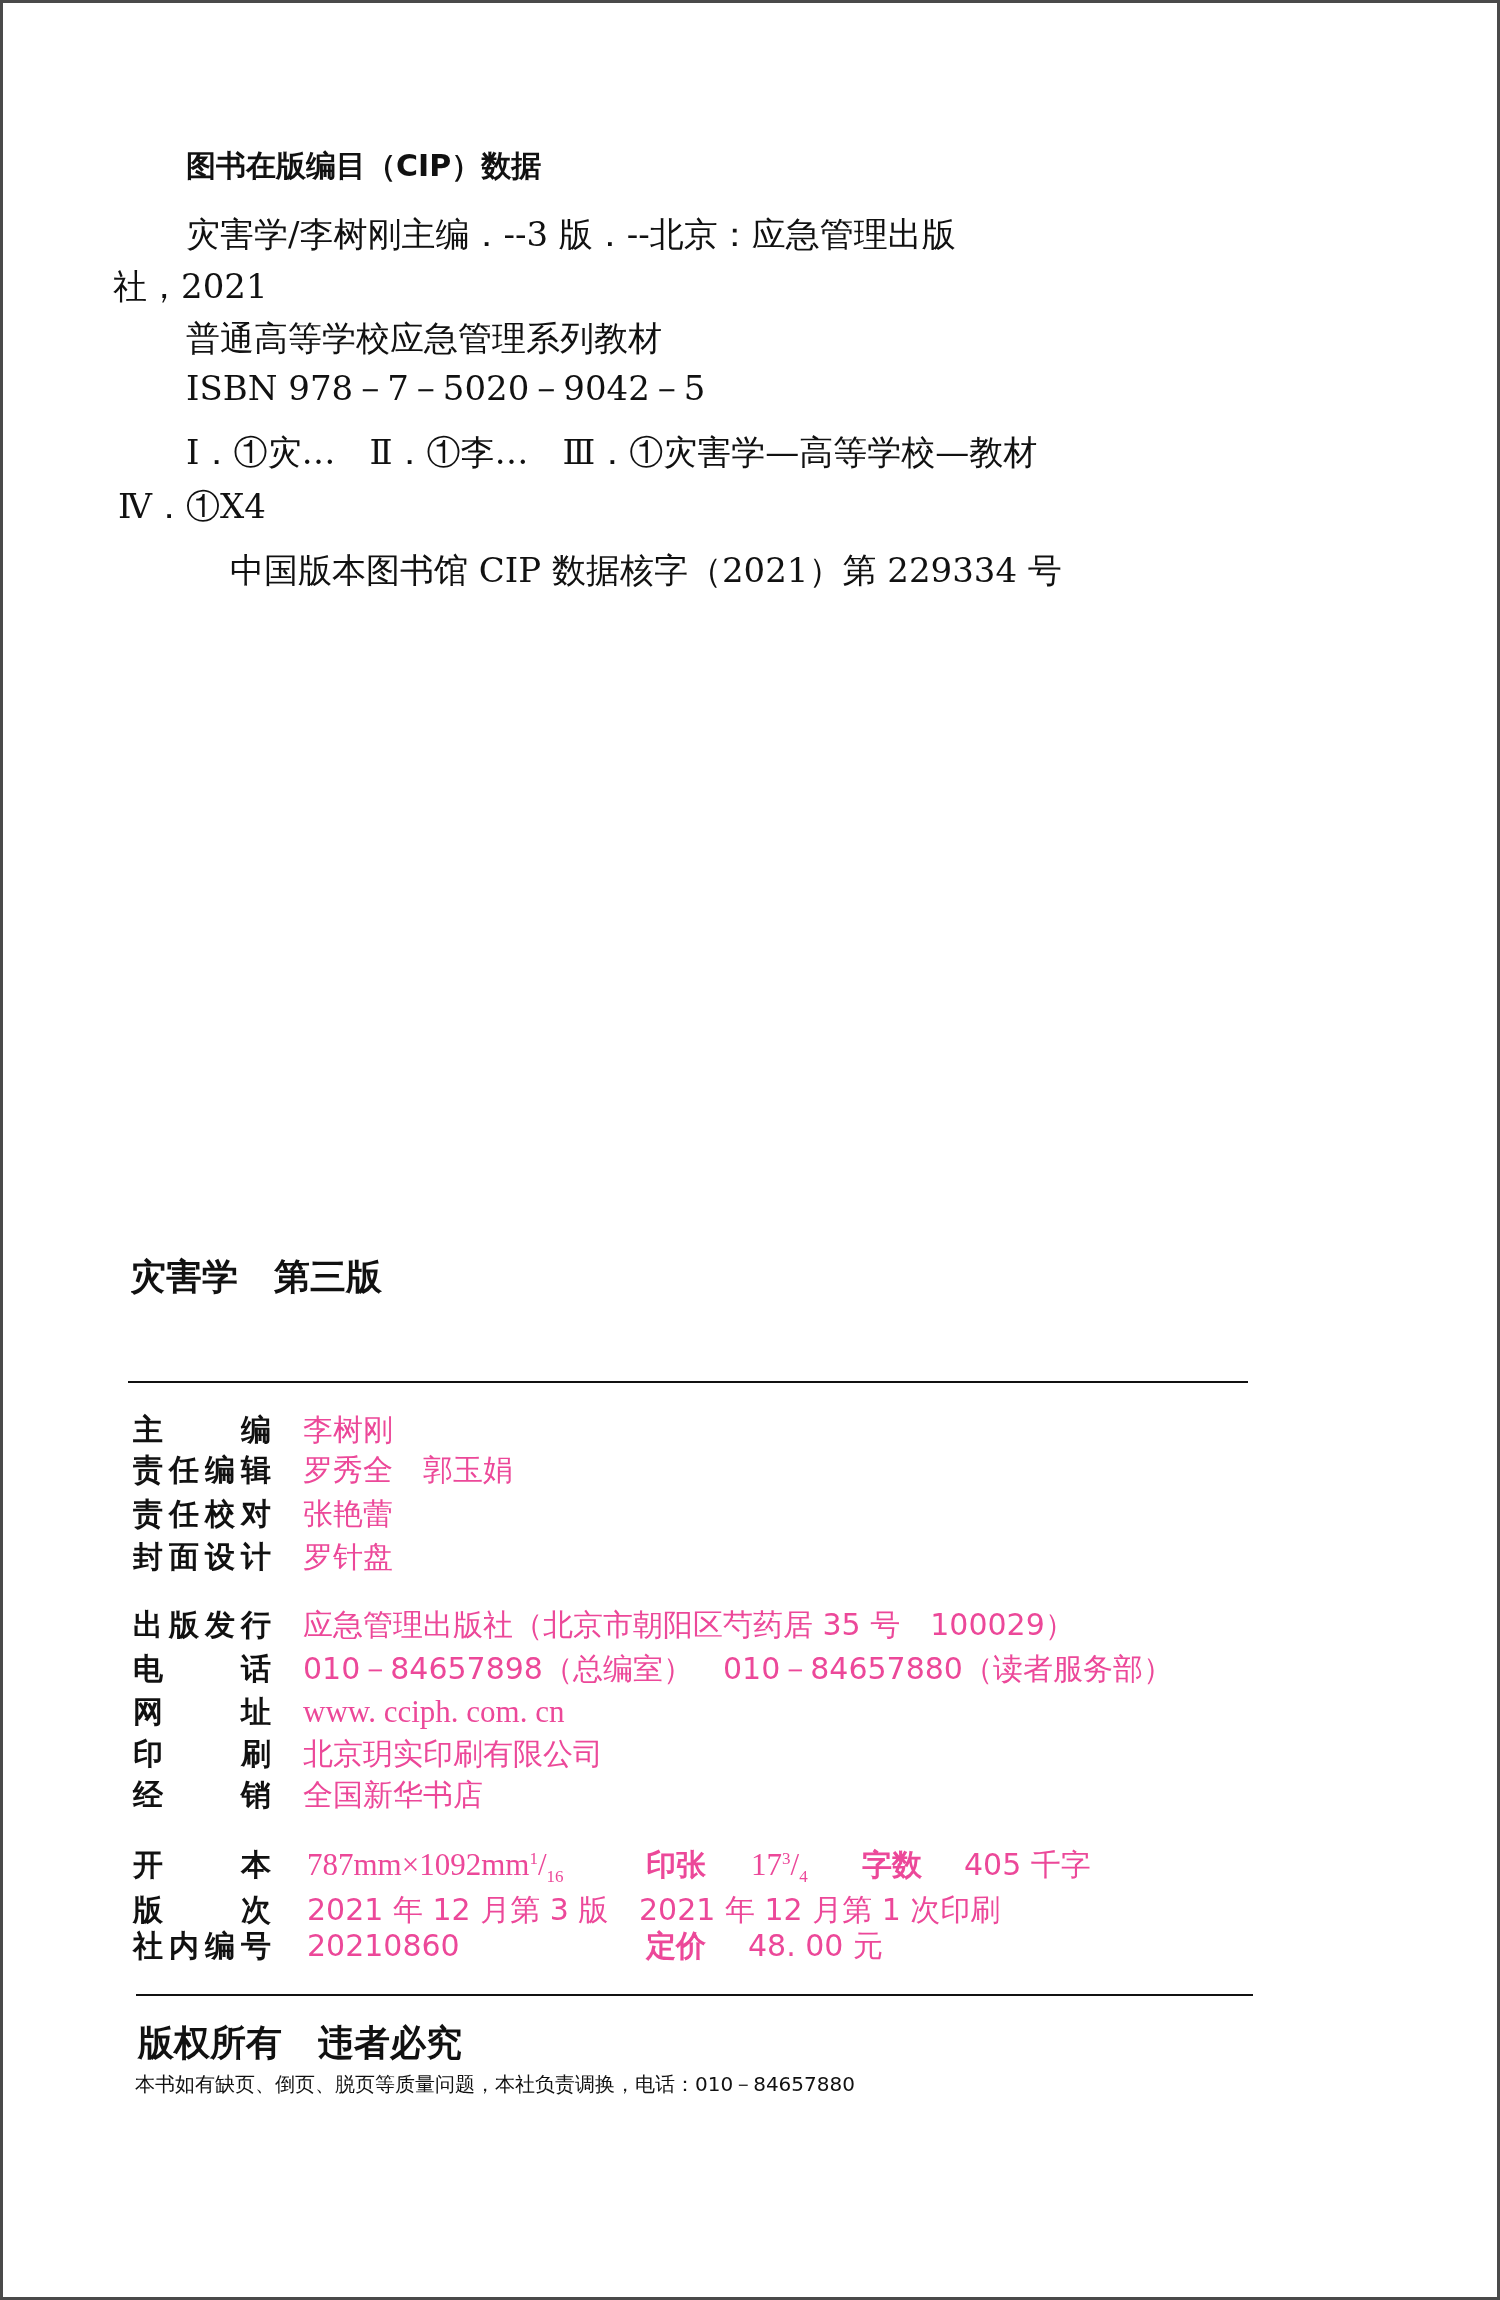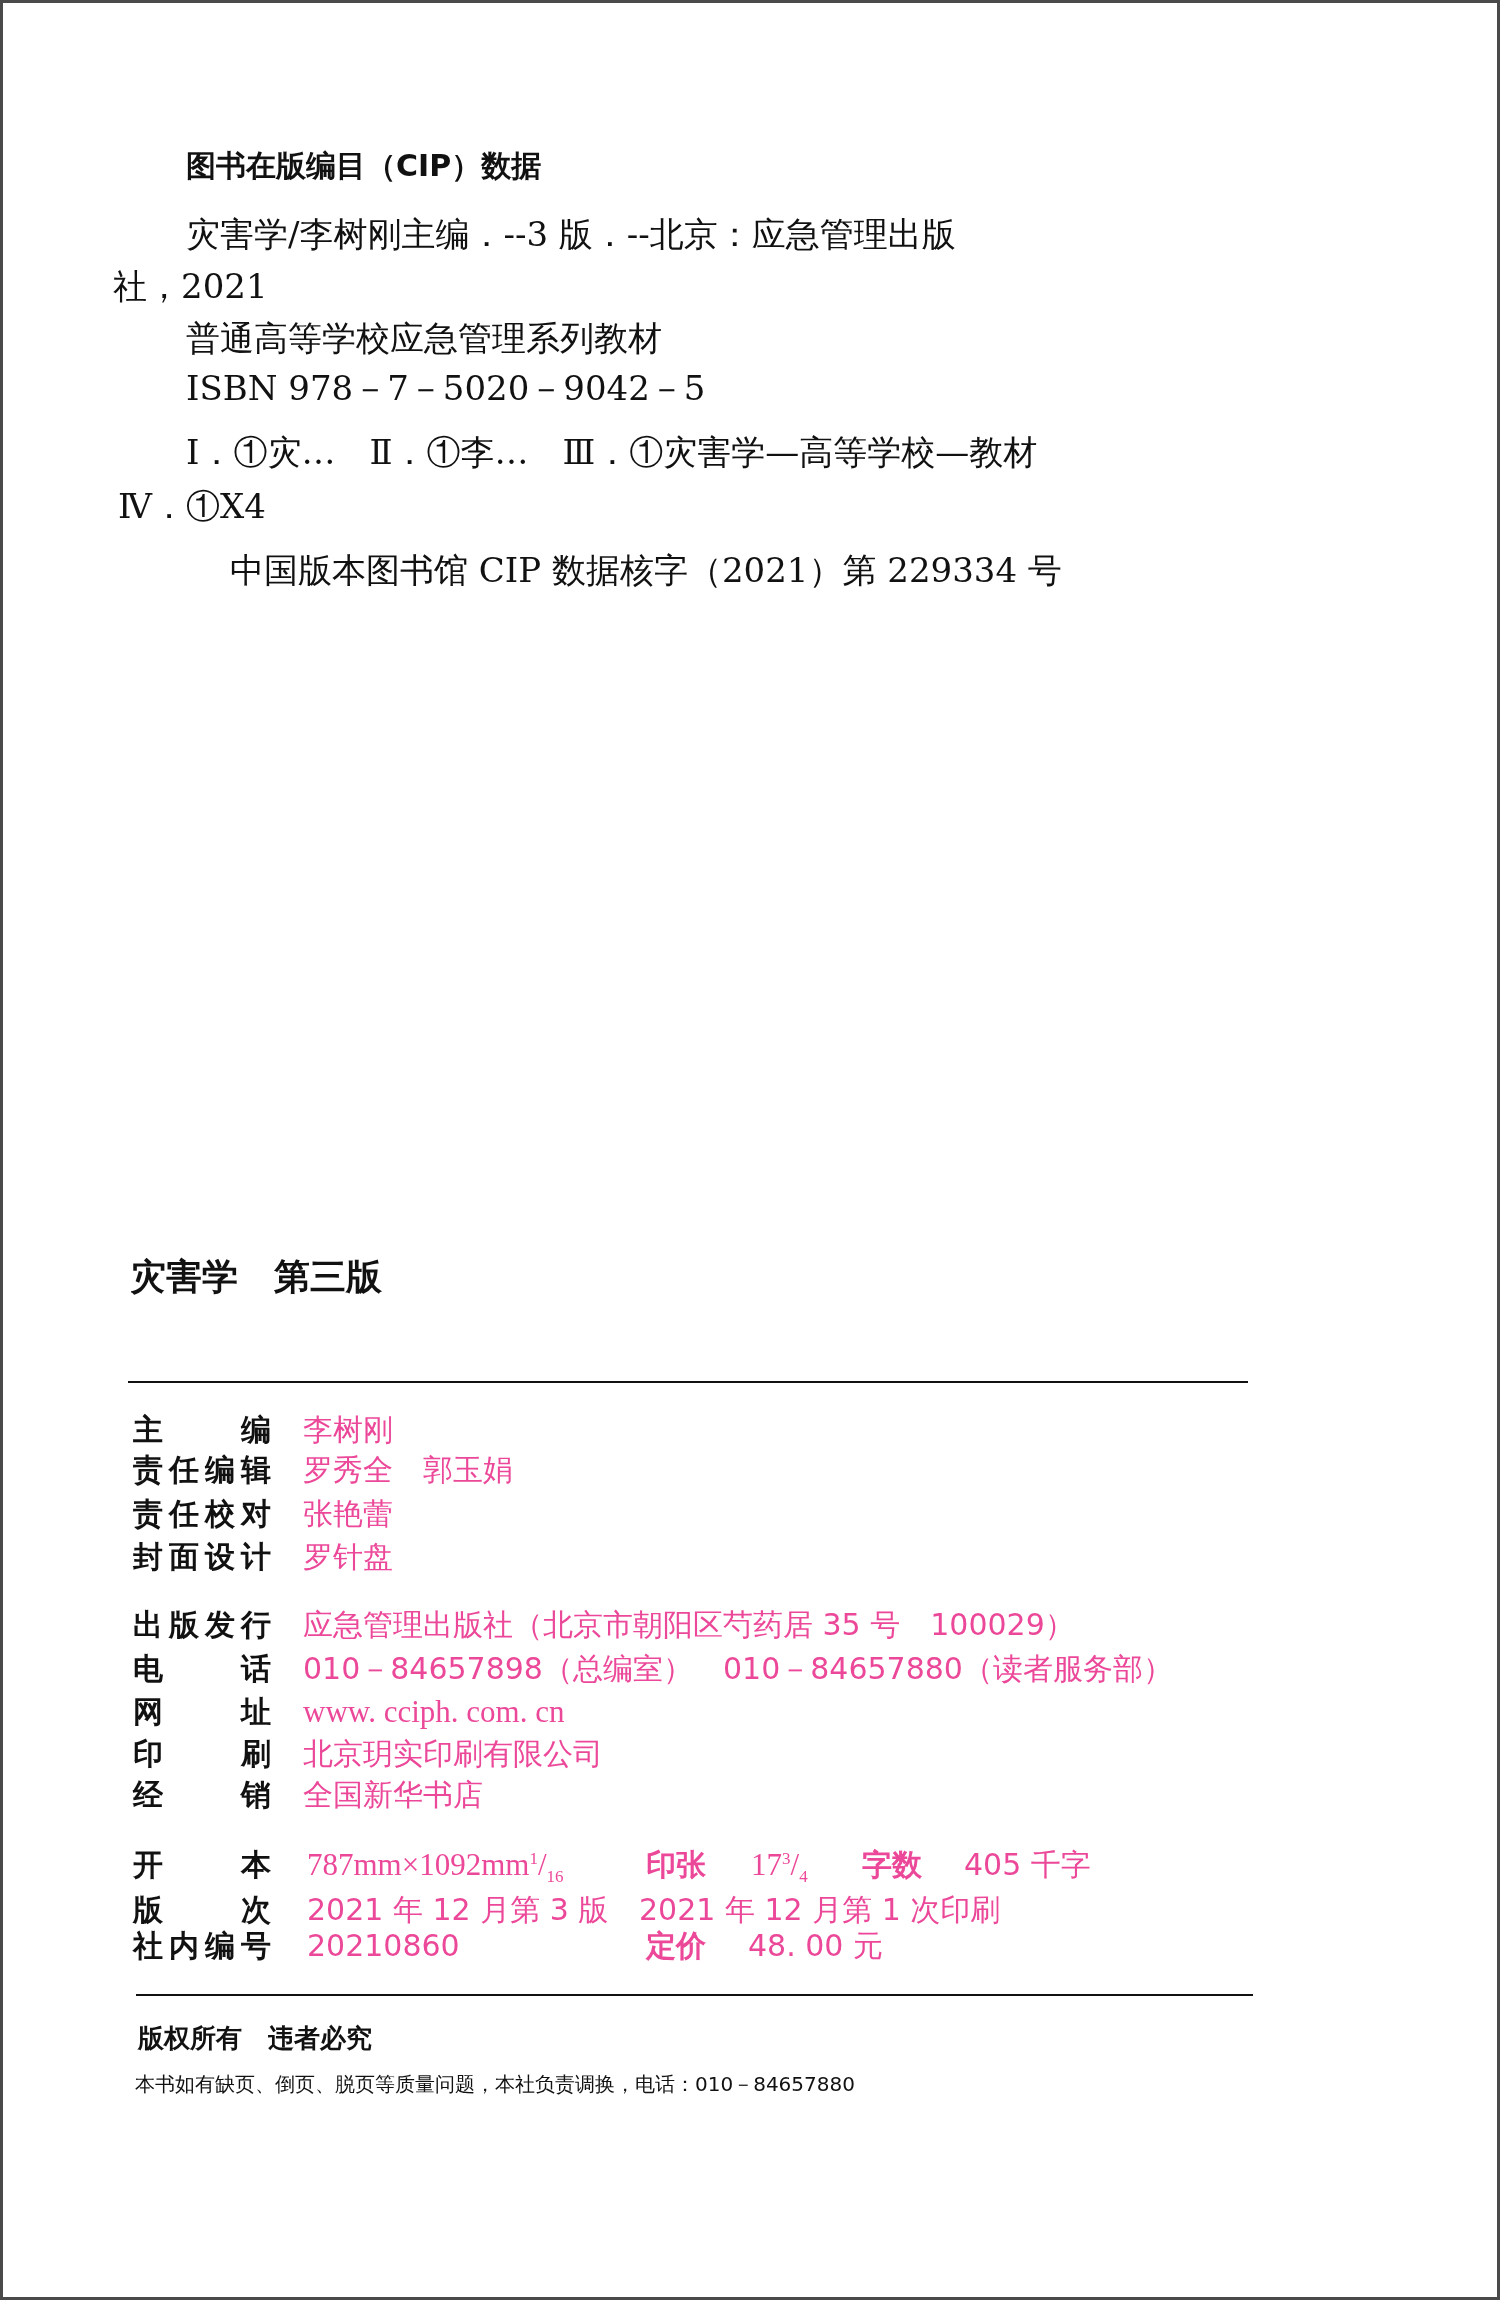--- a/index.html
+++ b/index.html
@@ -25,21 +25,21 @@
     font-family: "DejaVu Sans", "Liberation Sans", sans-serif; color: #111;
     display: flex; justify-content: space-between;
   }
   .val {
     position: absolute; top: 0; font-size: 30px; line-height: 36px; color: #ec4899;
     font-family: "DejaVu Sans", "Liberation Sans", sans-serif;
   }
   .val.serif { font-family: "Liberation Serif", "DejaVu Serif", serif; font-size: 31px; }
   .blbl { font-weight: bold; }
   sup, sub { font-size: 17px; line-height: 0; }
-  .footer-bold { font-size: 26px; font-weight: bold; font-family: "DejaVu Sans", "Liberation Sans", sans-serif; }
+  .footer-bold { font-size: 36px; font-weight: bold; font-family: "DejaVu Sans", "Liberation Sans", sans-serif; }
   .footer-text { font-size: 20px; font-family: "DejaVu Sans", "Liberation Sans", sans-serif; }
 </style>
 </head>
 <body>
 
 <div class="page">
 
   <div class="ln cip-title" style="left:183px; top:148px;">图书在版编目（CIP）数据</div>
   <div class="ln cip" style="left:183px; top:214px;">灾害学/李树刚主编．--3 版．--北京：应急管理出版</div>
   <div class="ln cip" style="left:110px; top:266px;">社，2021</div>

